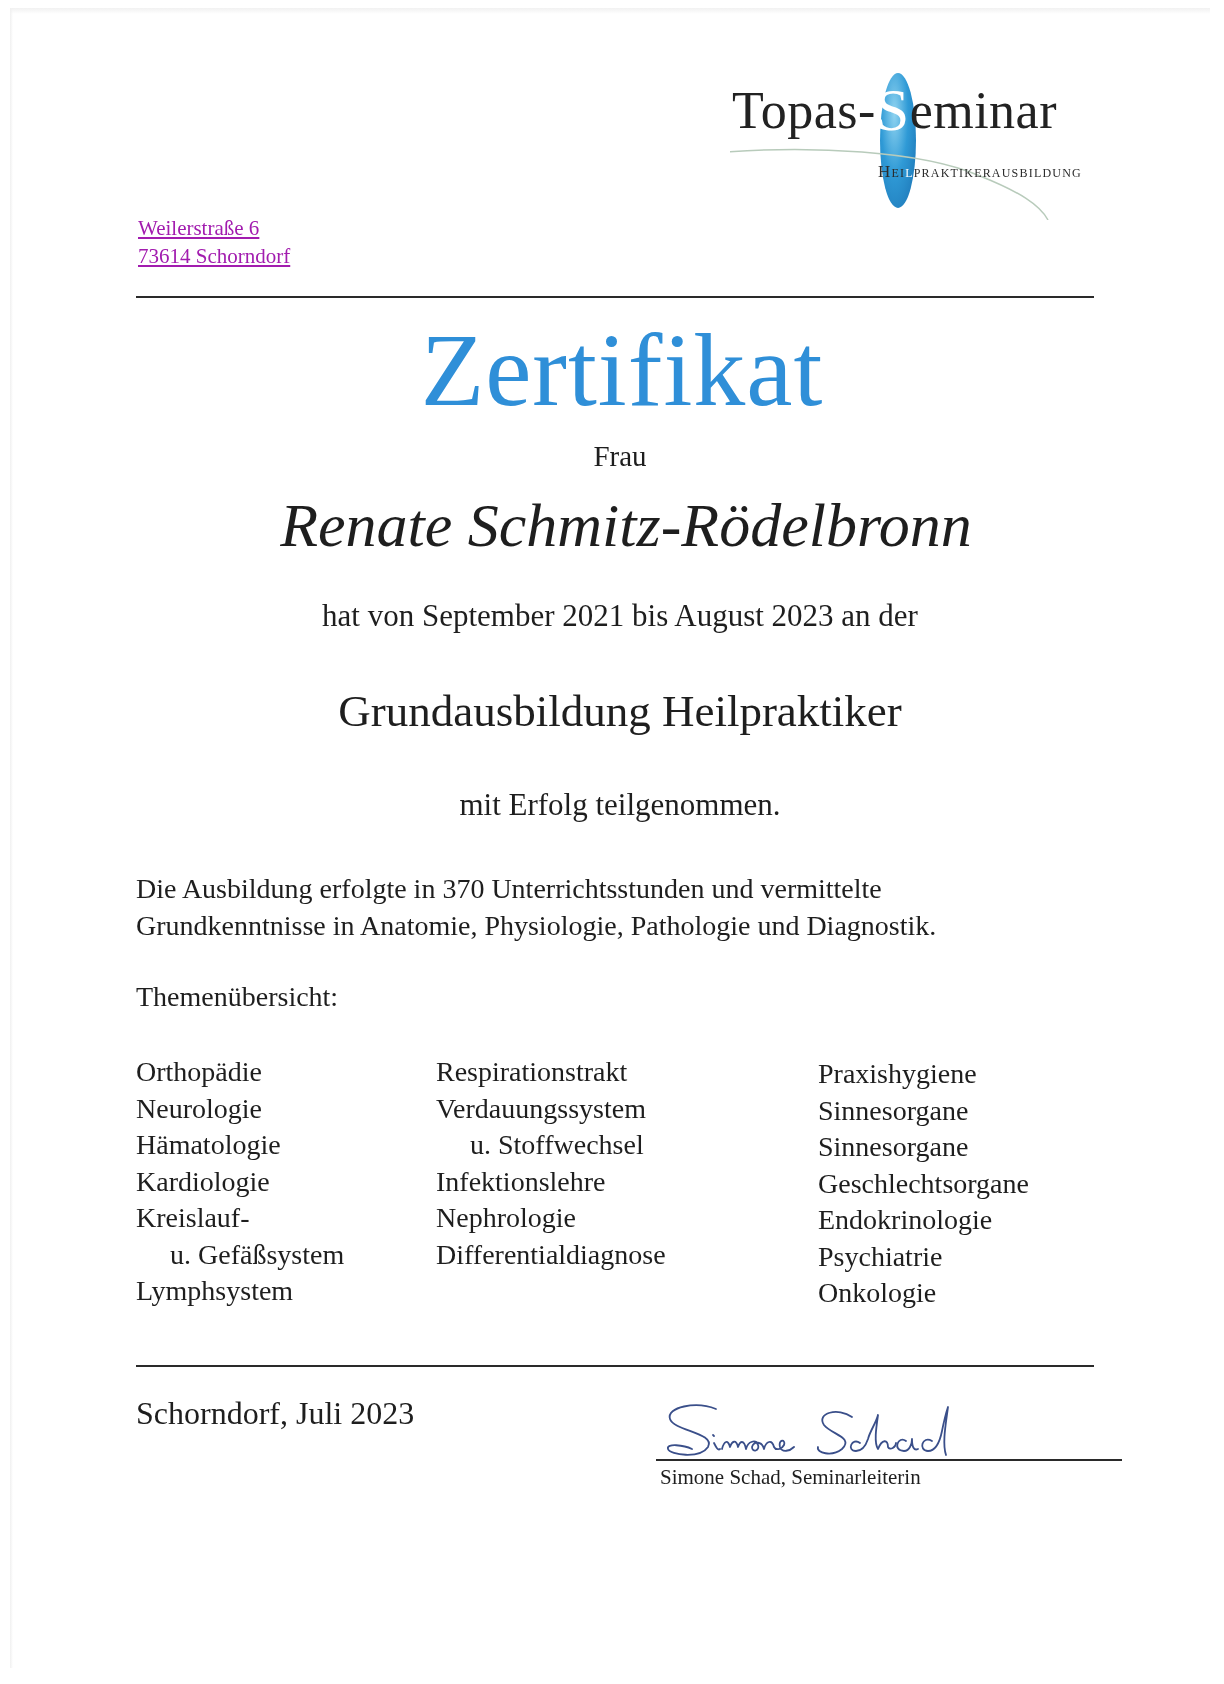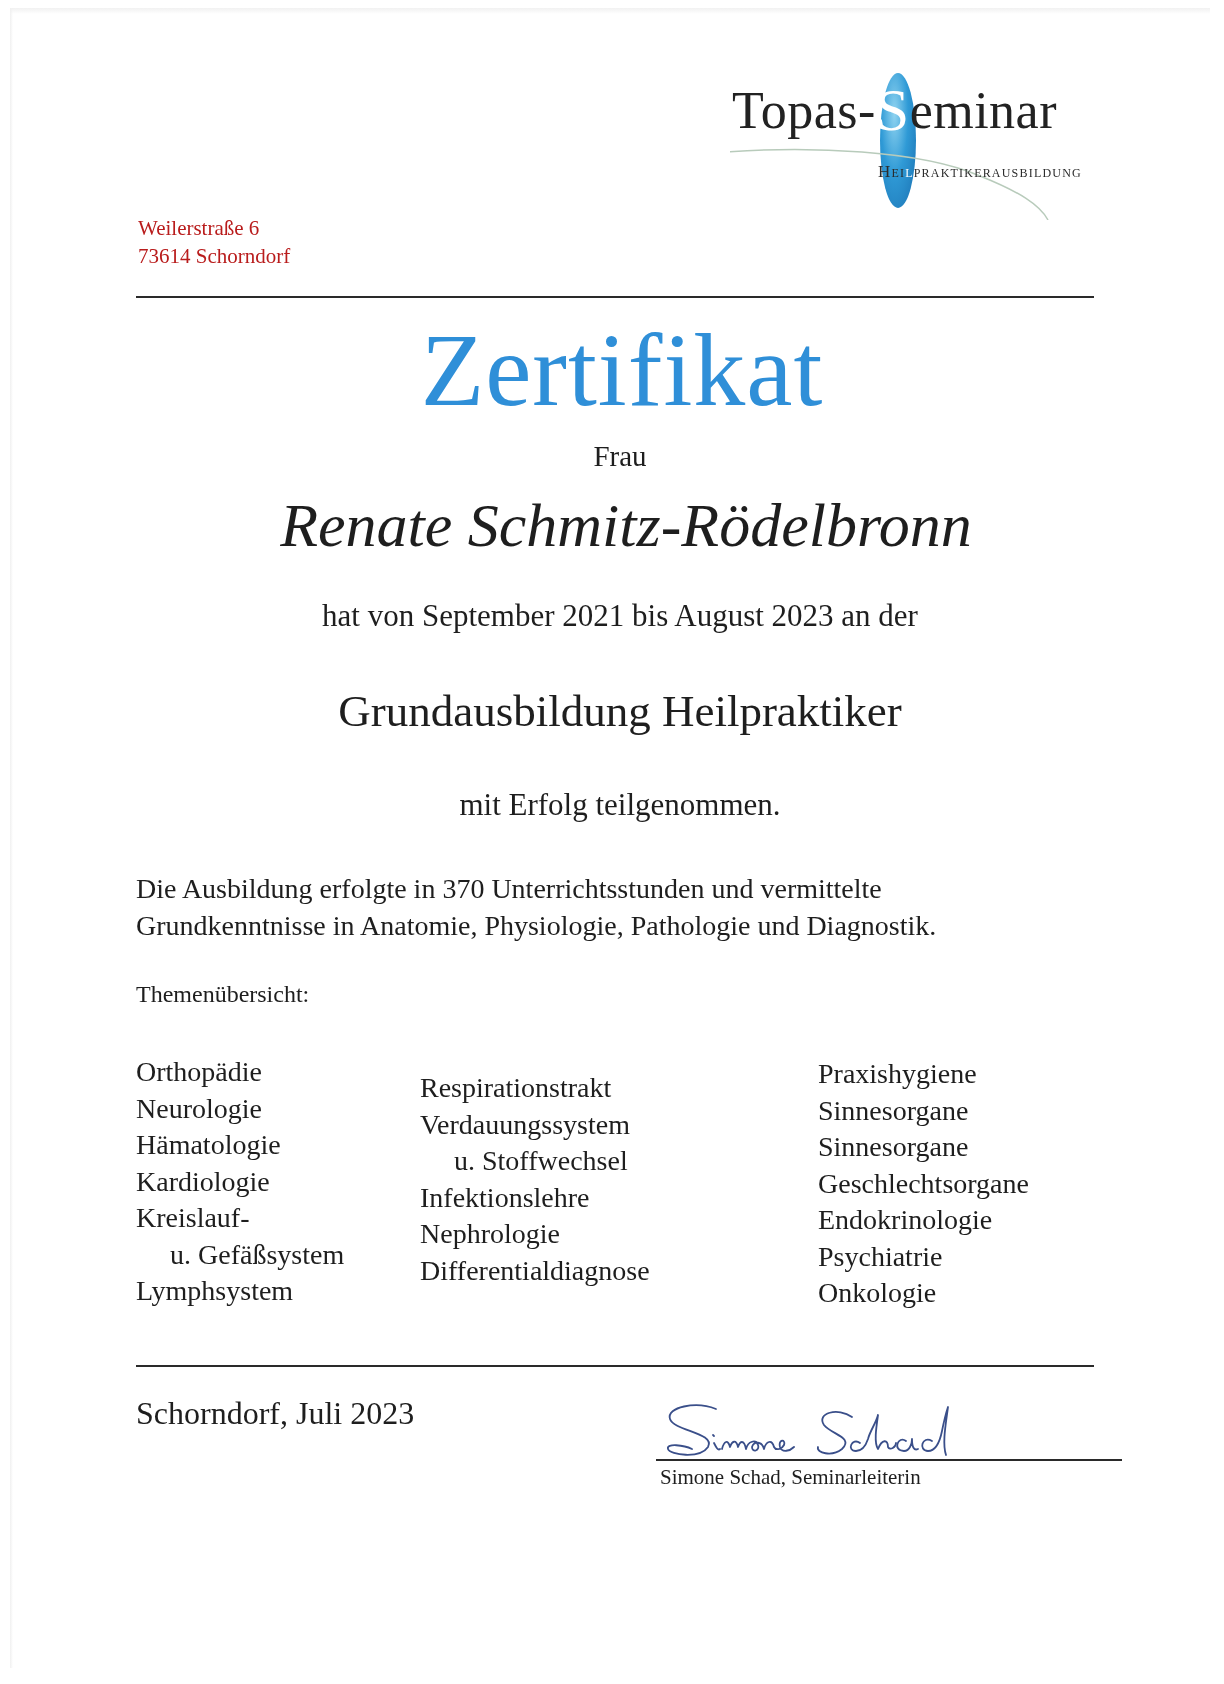--- a/index.html
+++ b/index.html
@@ -85,21 +85,22 @@
     }
     .logo-sub .l-letter { color: #ffffff; }
 
     
     .address {
       position: absolute;
       left: 138px;
       top: 214px;
       font-size: 21px;
       line-height: 28px;
-      color: #b91c1c;
+      color: #a21caf;
+      text-decoration: underline;
     }
     .rule {
       position: absolute;
       height: 2px;
       background: #2a2a2a;
     }
     .rule-top { left: 136px; top: 296px; width: 958px; }
     .rule-bottom { left: 136px; top: 1365px; width: 958px; }
 
     .center {
@@ -153,33 +154,33 @@
       top: 870px;
       font-size: 28px;
       line-height: 37px;
       color: #1e1e1e;
       white-space: nowrap;
     }
     .topics-heading {
       position: absolute;
       left: 136px;
       top: 981px;
-      font-size: 24px;
+      font-size: 28px;
       color: #1e1e1e;
     }
     .topics {
       position: absolute;
       top: 1054px;
       font-size: 28px;
       line-height: 36.5px;
       color: #1e1e1e;
       white-space: nowrap;
     }
     .col-1 { left: 136px; }
-    .col-2 { left: 420px; margin-top: 16px; }
+    .col-2 { left: 436px; }
     .col-3 { left: 818px; top: 1056px; }
     .topic.indent { padding-left: 34px; }
 
     .place-date {
       position: absolute;
       left: 136px;
       top: 1395px;
       font-size: 32px;
       color: #1e1e1e;
     }

